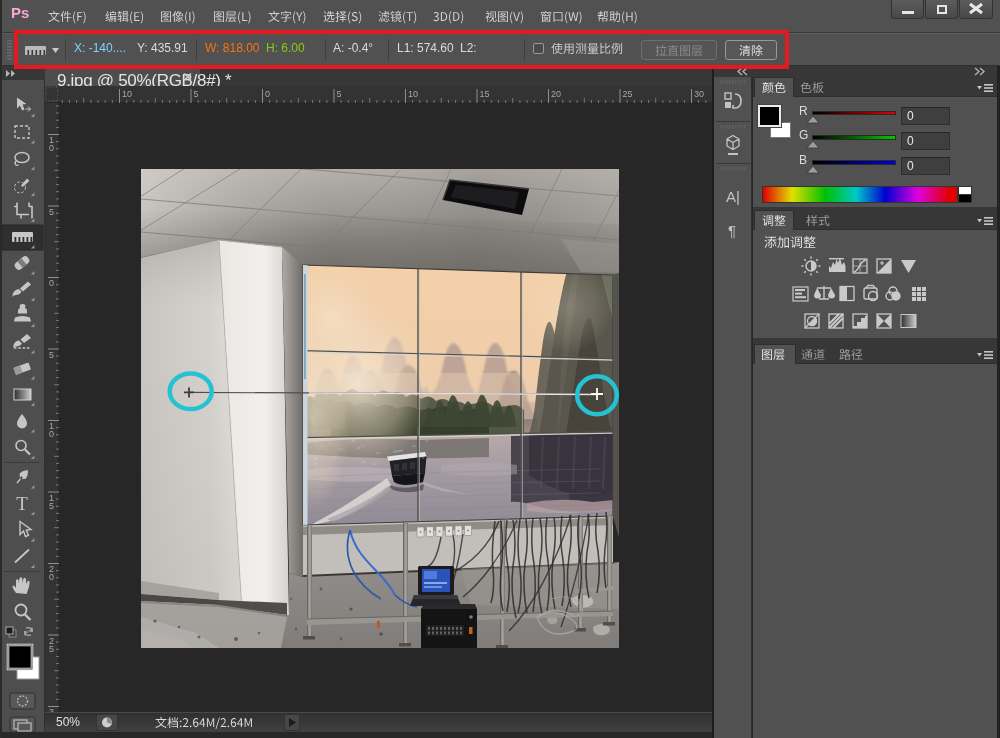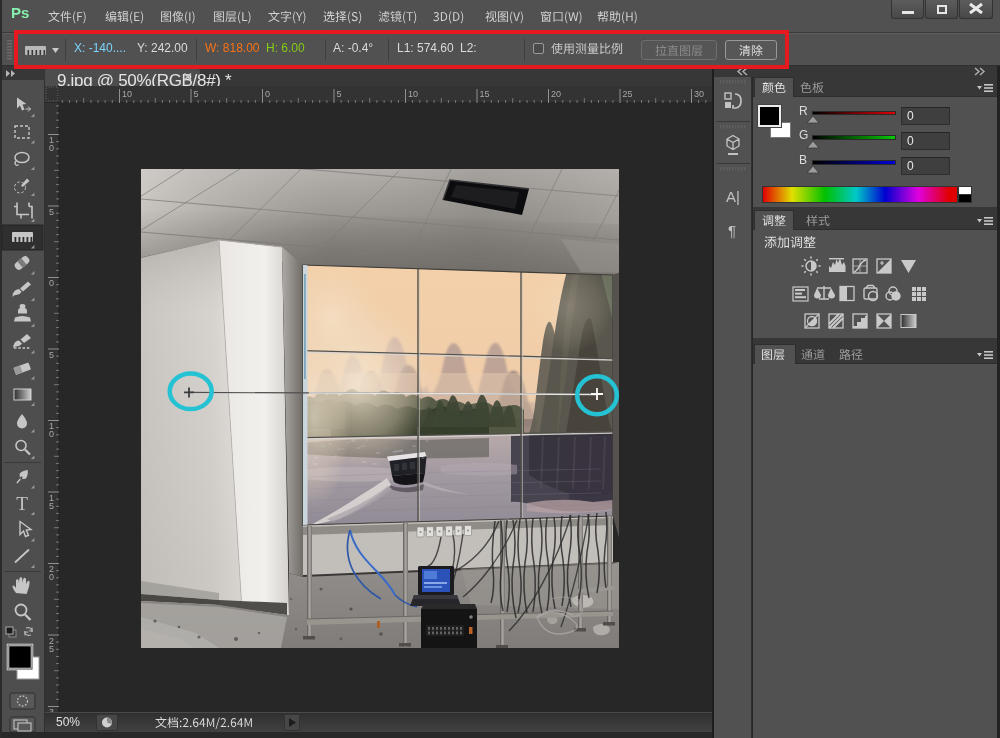--- a/index.html
+++ b/index.html
@@ -1,21 +1,21 @@
 <!DOCTYPE html>
 <html><head><meta charset="utf-8"><style>
 html,body{margin:0;padding:0;width:1000px;height:738px;overflow:hidden;background:#272727;
 font-family:"Liberation Sans",sans-serif;}
 *{box-sizing:border-box}
 .abs{position:absolute}
 </style></head>
 <body>
 <div class="abs" style="left:0;top:0;width:1000px;height:738px;background:#272727">
 <div class="abs" style="left:0;top:0;width:1000px;height:33px;background:#515151;border-bottom:1px solid #393939"></div>
-    <div class="abs" style="left:11px;top:4px;width:26px;height:18px;color:#86efac;font-size:15px;font-weight:bold;font-family:'Liberation Sans',sans-serif;">Ps</div>
+    <div class="abs" style="left:11px;top:4px;width:26px;height:18px;color:#f9a8d4;font-size:15px;font-weight:bold;font-family:'Liberation Sans',sans-serif;">Ps</div>
     <svg class="abs" style="left:0;top:0" width="1000" height="33" viewBox="0 0 1000 33">
       <path d="M53.1 11.1C53.4 11.7 53.8 12.5 54.0 13.0L55.0 12.7C54.8 12.2 54.4 11.4 54.0 10.8ZM48.6 13.0V13.9H50.5C51.2 15.7 52.1 17.3 53.4 18.6C52.0 19.7 50.4 20.5 48.4 21.1C48.6 21.3 48.9 21.7 49.0 21.9C51.0 21.3 52.7 20.4 54.0 19.2C55.4 20.4 57.0 21.3 59.0 21.9C59.1 21.6 59.4 21.2 59.6 21.0C57.7 20.6 56.1 19.7 54.7 18.6C55.9 17.4 56.9 15.8 57.6 13.9H59.4V13.0ZM54.0 18.0C52.9 16.8 52.0 15.5 51.4 13.9H56.5C55.9 15.5 55.1 16.9 54.0 18.0Z M63.8 16.9V17.8H67.2V22.0H68.1V17.8H71.4V16.9H68.1V14.3H70.9V13.4H68.1V11.1H67.2V13.4H65.6C65.8 12.8 65.9 12.3 66.0 11.7L65.2 11.5C64.9 13.1 64.4 14.6 63.7 15.6C63.9 15.7 64.3 16.0 64.5 16.1C64.8 15.6 65.1 15.0 65.4 14.3H67.2V16.9ZM63.2 11.0C62.6 12.8 61.5 14.6 60.4 15.8C60.5 16.0 60.8 16.4 60.9 16.6C61.3 16.2 61.6 15.8 62.0 15.2V21.9H62.9V13.8C63.3 13.0 63.7 12.1 64.1 11.2Z M74.9 23.4 75.5 23.1C74.5 21.3 74.0 19.3 74.0 17.3C74.0 15.2 74.5 13.2 75.5 11.5L74.9 11.2C73.8 13.0 73.1 14.9 73.1 17.3C73.1 19.6 73.8 21.6 74.9 23.4Z M77.3 21.0H78.4V17.1H81.7V16.1H78.4V13.1H82.3V12.2H77.3Z M83.9 23.4C85.0 21.6 85.6 19.6 85.6 17.3C85.6 14.9 85.0 13.0 83.9 11.2L83.2 11.5C84.2 13.2 84.7 15.2 84.7 17.3C84.7 19.3 84.2 21.3 83.2 23.1Z" fill="#d4d4d4"></path>
       <path d="M105.5 20.4 105.7 21.2C106.7 20.8 107.9 20.3 109.2 19.8L109.0 19.0C107.7 19.5 106.4 20.1 105.5 20.4ZM105.7 15.9C105.9 15.8 106.2 15.8 107.5 15.6C107.0 16.4 106.6 17.0 106.4 17.2C106.0 17.7 105.8 18.0 105.5 18.0C105.6 18.2 105.8 18.6 105.8 18.8C106.0 18.7 106.4 18.6 109.1 17.9C109.0 17.7 109.0 17.4 109.0 17.2L107.0 17.6C107.9 16.5 108.7 15.2 109.4 13.8L108.6 13.4C108.4 13.9 108.2 14.4 107.9 14.8L106.6 14.9C107.3 13.9 108.0 12.5 108.4 11.2L107.6 10.9C107.1 12.4 106.3 14.0 106.1 14.4C105.9 14.8 105.7 15.0 105.5 15.1C105.6 15.3 105.7 15.7 105.7 15.9ZM112.5 16.8V18.6H111.5V16.8ZM113.1 16.8H114.0V18.6H113.1ZM110.8 16.1V21.9H111.5V19.3H112.5V21.6H113.1V19.3H114.0V21.6H114.6V19.3H115.5V21.1C115.5 21.2 115.4 21.2 115.3 21.2C115.2 21.2 115.0 21.2 114.8 21.2C114.9 21.4 114.9 21.7 115.0 21.9C115.4 21.9 115.7 21.9 115.9 21.7C116.1 21.6 116.2 21.4 116.2 21.1V16.0L115.5 16.1ZM114.6 16.8H115.5V18.6H114.6ZM112.3 11.1C112.5 11.4 112.6 11.9 112.8 12.2H110.0V14.8C110.0 16.7 109.9 19.3 108.8 21.3C108.9 21.3 109.3 21.6 109.5 21.8C110.6 19.8 110.8 17.0 110.8 15.0H116.0V12.2H113.7C113.6 11.8 113.4 11.3 113.1 10.8ZM110.8 13.0H115.2V14.3H110.8Z M123.6 12.0H126.8V13.2H123.6ZM122.8 11.3V13.9H127.7V11.3ZM118.0 17.0C118.1 16.9 118.4 16.8 118.8 16.8H119.9V18.6L117.5 19.0L117.7 19.9L119.9 19.4V21.9H120.8V19.2L122.1 19.0L122.1 18.2L120.8 18.4V16.8H121.9V16.0H120.8V14.2H119.9V16.0H118.8C119.1 15.2 119.4 14.2 119.7 13.2H121.9V12.3H120.0C120.1 11.9 120.2 11.5 120.2 11.1L119.4 10.9C119.3 11.4 119.2 11.9 119.1 12.3H117.6V13.2H118.9C118.6 14.2 118.4 15.0 118.3 15.3C118.1 15.8 117.9 16.2 117.7 16.2C117.8 16.4 117.9 16.8 118.0 17.0ZM126.8 15.3V16.4H123.7V15.3ZM121.8 20.1 121.9 20.9 126.8 20.5V22.0H127.6V20.4L128.5 20.4L128.5 19.6L127.6 19.7V15.3H128.4V14.6H122.1V15.3H122.9V20.0ZM126.8 17.1V18.1H123.7V17.1ZM126.8 18.8V19.7L123.7 20.0V18.8Z M131.9 23.4 132.5 23.1C131.5 21.3 131.0 19.3 131.0 17.3C131.0 15.2 131.5 13.2 132.5 11.5L131.9 11.2C130.8 13.0 130.1 14.9 130.1 17.3C130.1 19.6 130.8 21.6 131.9 23.4Z M134.3 21.0H139.5V20.1H135.4V16.8H138.7V15.9H135.4V13.1H139.3V12.2H134.3Z M141.3 23.4C142.4 21.6 143.1 19.6 143.1 17.3C143.1 14.9 142.4 13.0 141.3 11.2L140.6 11.5C141.7 13.2 142.2 15.2 142.2 17.3C142.2 19.3 141.7 21.3 140.6 23.1Z" fill="#d4d4d4"></path>
       <path d="M164.5 17.7C165.5 17.9 166.7 18.3 167.4 18.6L167.7 18.0C167.1 17.7 165.8 17.3 164.9 17.1ZM163.3 19.2C165.0 19.4 167.0 19.9 168.2 20.3L168.6 19.6C167.4 19.2 165.3 18.7 163.7 18.6ZM161.0 11.4V22.0H161.9V21.5H170.1V22.0H171.0V11.4ZM161.9 20.7V12.3H170.1V20.7ZM165.0 12.5C164.4 13.5 163.3 14.4 162.3 15.0C162.5 15.2 162.8 15.4 162.9 15.6C163.3 15.3 163.7 15.0 164.0 14.7C164.4 15.1 164.8 15.5 165.3 15.8C164.3 16.3 163.2 16.6 162.1 16.8C162.2 17.0 162.4 17.4 162.5 17.6C163.7 17.3 165.0 16.9 166.1 16.2C167.1 16.8 168.2 17.2 169.4 17.4C169.5 17.2 169.7 16.9 169.9 16.8C168.8 16.6 167.8 16.2 166.8 15.8C167.7 15.2 168.5 14.5 169.0 13.7L168.5 13.4L168.3 13.5H165.2C165.4 13.2 165.6 13.0 165.7 12.8ZM164.5 14.2 164.6 14.2H167.7C167.3 14.6 166.7 15.0 166.1 15.4C165.5 15.1 164.9 14.7 164.5 14.2Z M177.8 12.5H180.0C179.8 12.8 179.5 13.2 179.3 13.5H177.0C177.3 13.1 177.6 12.8 177.8 12.5ZM177.8 10.9C177.3 11.9 176.4 13.2 175.1 14.1C175.3 14.3 175.5 14.5 175.7 14.7C175.9 14.6 176.1 14.4 176.3 14.2V16.0H178.2C177.6 16.5 176.7 17.1 175.4 17.4C175.6 17.6 175.9 17.9 176.0 18.0C177.0 17.7 177.8 17.2 178.4 16.8C178.6 17.0 178.8 17.2 178.9 17.4C178.1 18.1 176.6 18.8 175.4 19.2C175.6 19.3 175.8 19.6 175.9 19.8C177.0 19.4 178.4 18.6 179.2 17.9C179.4 18.1 179.5 18.3 179.5 18.6C178.6 19.5 176.8 20.4 175.3 20.9C175.5 21.0 175.7 21.3 175.9 21.5C177.2 21.1 178.7 20.2 179.7 19.3C179.8 20.1 179.7 20.7 179.4 21.0C179.2 21.2 179.1 21.2 178.8 21.2C178.6 21.2 178.3 21.2 178.0 21.1C178.2 21.4 178.2 21.7 178.3 21.9C178.5 21.9 178.8 21.9 179.0 21.9C179.4 21.9 179.7 21.9 180.0 21.5C180.6 21.0 180.7 19.8 180.3 18.5L180.9 18.2C181.3 19.5 182.1 20.7 183.1 21.3C183.2 21.1 183.4 20.7 183.6 20.6C182.7 20.1 182.0 19.1 181.6 17.9C182.0 17.7 182.5 17.4 182.9 17.1L182.3 16.6C181.7 17.0 180.9 17.5 180.1 17.9C179.8 17.3 179.5 16.8 178.9 16.4L179.2 16.0H182.8V13.5H180.2C180.6 13.0 180.9 12.6 181.2 12.1L180.7 11.7L180.5 11.8H178.3L178.7 11.1ZM177.1 14.1H179.2C179.2 14.5 179.1 14.9 178.8 15.4H177.1ZM180.0 14.1H181.9V15.4H179.6C179.9 14.9 180.0 14.5 180.0 14.1ZM175.1 11.0C174.5 12.8 173.5 14.6 172.3 15.8C172.5 16.0 172.8 16.4 172.9 16.6C173.2 16.3 173.6 15.8 173.9 15.3V21.9H174.8V13.9C175.2 13.1 175.7 12.1 176.0 11.2Z M186.9 23.4 187.5 23.1C186.5 21.3 186.0 19.3 186.0 17.3C186.0 15.2 186.5 13.2 187.5 11.5L186.9 11.2C185.8 13.0 185.1 14.9 185.1 17.3C185.1 19.6 185.8 21.6 186.9 23.4Z M189.3 21.0H190.4V12.2H189.3Z M192.8 23.4C193.9 21.6 194.5 19.6 194.5 17.3C194.5 14.9 193.9 13.0 192.8 11.2L192.1 11.5C193.1 13.2 193.6 15.2 193.6 17.3C193.6 19.3 193.1 21.3 192.1 23.1Z" fill="#d4d4d4"></path>
       <path d="M217.5 17.7C218.5 17.9 219.7 18.3 220.4 18.6L220.7 18.0C220.1 17.7 218.8 17.3 217.9 17.1ZM216.3 19.2C218.0 19.4 220.0 19.9 221.2 20.3L221.6 19.6C220.4 19.2 218.3 18.7 216.7 18.6ZM214.0 11.4V22.0H214.9V21.5H223.1V22.0H224.0V11.4ZM214.9 20.7V12.3H223.1V20.7ZM218.0 12.5C217.4 13.5 216.3 14.4 215.3 15.0C215.5 15.2 215.8 15.4 215.9 15.6C216.3 15.3 216.7 15.0 217.0 14.7C217.4 15.1 217.8 15.5 218.3 15.8C217.3 16.3 216.2 16.6 215.1 16.8C215.2 17.0 215.4 17.4 215.5 17.6C216.7 17.3 218.0 16.9 219.1 16.2C220.1 16.8 221.2 17.2 222.4 17.4C222.5 17.2 222.7 16.9 222.9 16.8C221.8 16.6 220.8 16.2 219.8 15.8C220.7 15.2 221.5 14.5 222.0 13.7L221.5 13.4L221.3 13.5H218.2C218.4 13.2 218.6 13.0 218.7 12.8ZM217.5 14.2 217.6 14.2H220.7C220.3 14.6 219.7 15.0 219.1 15.4C218.5 15.1 217.9 14.7 217.5 14.2Z M228.6 15.5V16.3H235.5V15.5ZM227.5 12.3H234.7V13.7H227.5ZM226.6 11.5V15.0C226.6 16.9 226.5 19.6 225.4 21.5C225.6 21.6 226.0 21.8 226.2 21.9C227.3 20.0 227.5 17.0 227.5 15.0V14.5H235.6V11.5ZM228.5 21.8C228.8 21.6 229.4 21.6 234.6 21.2C234.8 21.5 235.0 21.8 235.1 22.1L235.9 21.7C235.5 20.9 234.7 19.7 234.0 18.7L233.2 19.1C233.5 19.5 233.9 20.0 234.2 20.5L229.6 20.8C230.2 20.1 230.8 19.3 231.4 18.4H236.3V17.6H227.9V18.4H230.3C229.7 19.3 229.1 20.1 228.8 20.4C228.6 20.7 228.3 20.9 228.1 20.9C228.2 21.2 228.4 21.6 228.5 21.8Z M239.9 23.4 240.5 23.1C239.5 21.3 239.0 19.3 239.0 17.3C239.0 15.2 239.5 13.2 240.5 11.5L239.9 11.2C238.8 13.0 238.1 14.9 238.1 17.3C238.1 19.6 238.8 21.6 239.9 23.4Z M242.3 21.0H247.2V20.1H243.4V12.2H242.3Z M248.8 23.4C249.9 21.6 250.5 19.6 250.5 17.3C250.5 14.9 249.9 13.0 248.8 11.2L248.1 11.5C249.1 13.2 249.6 15.2 249.6 17.3C249.6 19.3 249.1 21.3 248.1 23.1Z" fill="#d4d4d4"></path>
       <path d="M273.1 11.1C273.4 11.7 273.8 12.5 274.0 13.0L275.0 12.7C274.8 12.2 274.4 11.4 274.0 10.8ZM268.6 13.0V13.9H270.5C271.2 15.7 272.1 17.3 273.4 18.6C272.0 19.7 270.4 20.5 268.4 21.1C268.6 21.3 268.9 21.7 269.0 21.9C271.0 21.3 272.7 20.4 274.0 19.2C275.4 20.4 277.0 21.3 279.0 21.9C279.1 21.6 279.4 21.2 279.6 21.0C277.7 20.6 276.1 19.7 274.7 18.6C275.9 17.4 276.9 15.8 277.6 13.9H279.4V13.0ZM274.0 18.0C272.9 16.8 272.0 15.5 271.4 13.9H276.5C275.9 15.5 275.1 16.9 274.0 18.0Z M285.5 16.6V17.4H280.8V18.3H285.5V20.8C285.5 21.0 285.5 21.1 285.2 21.1C285.0 21.1 284.2 21.1 283.4 21.0C283.6 21.3 283.8 21.7 283.8 21.9C284.8 21.9 285.5 21.9 285.9 21.8C286.3 21.6 286.5 21.4 286.5 20.9V18.3H291.2V17.4H286.5V17.0C287.5 16.4 288.6 15.6 289.3 14.8L288.7 14.3L288.5 14.4H282.8V15.2H287.6C287.0 15.8 286.2 16.3 285.5 16.6ZM285.1 11.1C285.3 11.4 285.5 11.8 285.7 12.2H281.0V14.7H281.8V13.0H290.1V14.7H291.0V12.2H286.8C286.6 11.8 286.3 11.2 286.0 10.8Z M294.9 23.4 295.5 23.1C294.5 21.3 294.0 19.3 294.0 17.3C294.0 15.2 294.5 13.2 295.5 11.5L294.9 11.2C293.8 13.0 293.1 14.9 293.1 17.3C293.1 19.6 293.8 21.6 294.9 23.4Z M298.7 21.0H299.8V17.6L302.4 12.2H301.3L300.2 14.7C299.9 15.3 299.6 16.0 299.3 16.6H299.2C298.9 16.0 298.6 15.3 298.4 14.7L297.2 12.2H296.0L298.7 17.6Z M303.6 23.4C304.7 21.6 305.4 19.6 305.4 17.3C305.4 14.9 304.7 13.0 303.6 11.2L302.9 11.5C304.0 13.2 304.5 15.2 304.5 17.3C304.5 19.3 304.0 21.3 302.9 23.1Z" fill="#d4d4d4"></path>
       <path d="M323.7 11.8C324.4 12.4 325.2 13.2 325.6 13.8L326.3 13.3C326.0 12.7 325.1 11.9 324.4 11.3ZM328.4 11.3C328.1 12.3 327.6 13.4 326.9 14.1C327.1 14.2 327.5 14.5 327.7 14.6C328.0 14.3 328.2 13.8 328.5 13.4H330.2V15.1H326.8V15.9H329.0C328.8 17.5 328.3 18.6 326.5 19.3C326.7 19.4 327.0 19.8 327.1 20.0C329.1 19.2 329.7 17.8 329.9 15.9H331.1V18.7C331.1 19.6 331.4 19.9 332.3 19.9C332.4 19.9 333.2 19.9 333.4 19.9C334.2 19.9 334.4 19.5 334.5 18.0C334.3 17.9 333.9 17.8 333.7 17.6C333.7 18.9 333.6 19.0 333.3 19.0C333.2 19.0 332.5 19.0 332.4 19.0C332.1 19.0 332.0 19.0 332.0 18.7V15.9H334.4V15.1H331.1V13.4H333.9V12.6H331.1V11.0H330.2V12.6H328.8C329.0 12.2 329.1 11.8 329.2 11.5ZM326.0 15.5H323.7V16.4H325.1V20.0C324.6 20.2 324.1 20.7 323.5 21.2L324.1 22.0C324.8 21.2 325.5 20.6 325.9 20.6C326.2 20.6 326.6 20.9 327.0 21.2C327.8 21.7 328.8 21.8 330.2 21.8C331.4 21.8 333.4 21.8 334.3 21.7C334.4 21.4 334.5 21.0 334.6 20.8C333.4 20.9 331.6 21.0 330.2 21.0C328.9 21.0 327.9 20.9 327.2 20.4C326.6 20.1 326.3 19.8 326.0 19.8Z M337.1 10.9V13.3H335.6V14.2H337.1V16.7C336.5 16.9 335.9 17.1 335.4 17.2L335.7 18.1L337.1 17.6V20.9C337.1 21.0 337.1 21.1 336.9 21.1C336.8 21.1 336.3 21.1 335.8 21.1C335.9 21.3 336.0 21.7 336.1 21.9C336.8 21.9 337.3 21.9 337.6 21.7C337.9 21.6 338.0 21.3 338.0 20.9V17.3L339.4 16.9L339.3 16.1L338.0 16.5V14.2H339.4V13.3H338.0V10.9ZM344.6 12.4C344.2 13.0 343.6 13.5 342.9 14.0C342.3 13.5 341.8 13.0 341.4 12.4ZM339.8 11.6V12.4H340.5C341.0 13.2 341.6 13.9 342.2 14.5C341.3 15.0 340.3 15.5 339.2 15.7C339.4 15.9 339.6 16.2 339.7 16.4C340.8 16.1 341.9 15.6 342.9 15.0C343.9 15.6 344.9 16.1 346.1 16.5C346.3 16.2 346.5 15.9 346.7 15.7C345.6 15.5 344.5 15.0 343.6 14.5C344.6 13.8 345.4 12.9 345.9 11.8L345.4 11.5L345.2 11.6ZM342.4 16.1V17.1H340.0V17.9H342.4V19.2H339.4V20.0H342.4V22.0H343.3V20.0H346.5V19.2H343.3V17.9H345.6V17.1H343.3V16.1Z M349.9 23.4 350.5 23.1C349.5 21.3 349.0 19.3 349.0 17.3C349.0 15.2 349.5 13.2 350.5 11.5L349.9 11.2C348.8 13.0 348.1 14.9 348.1 17.3C348.1 19.6 348.8 21.6 349.9 23.4Z M354.7 21.2C356.5 21.2 357.7 20.1 357.7 18.7C357.7 17.4 356.9 16.8 355.9 16.3L354.6 15.8C353.9 15.5 353.2 15.2 353.2 14.3C353.2 13.5 353.8 13.0 354.8 13.0C355.6 13.0 356.3 13.3 356.8 13.8L357.4 13.1C356.8 12.5 355.9 12.0 354.8 12.0C353.2 12.0 352.0 13.0 352.0 14.4C352.0 15.7 353.0 16.3 353.8 16.6L355.1 17.2C355.9 17.6 356.6 17.8 356.6 18.8C356.6 19.6 355.9 20.2 354.7 20.2C353.8 20.2 352.9 19.8 352.3 19.1L351.6 19.9C352.4 20.7 353.5 21.2 354.7 21.2Z M359.4 23.4C360.5 21.6 361.2 19.6 361.2 17.3C361.2 14.9 360.5 13.0 359.4 11.2L358.7 11.5C359.7 13.2 360.3 15.2 360.3 17.3C360.3 19.3 359.7 21.3 358.7 23.1Z" fill="#d4d4d4"></path>
       <path d="M384.3 18.6V20.8C384.3 21.6 384.6 21.7 385.5 21.7C385.7 21.7 387.0 21.7 387.2 21.7C388.0 21.7 388.2 21.4 388.3 20.1C388.1 20.1 387.8 20.0 387.6 19.8C387.6 21.0 387.5 21.1 387.1 21.1C386.9 21.1 385.8 21.1 385.6 21.1C385.2 21.1 385.1 21.0 385.1 20.8V18.6ZM383.4 18.6C383.2 19.4 382.9 20.5 382.4 21.1L383.1 21.4C383.5 20.8 383.8 19.7 384.0 18.8ZM385.4 18.1C385.9 18.7 386.4 19.5 386.6 20.0L387.2 19.6C387.0 19.1 386.4 18.4 385.9 17.8ZM387.6 18.6C388.2 19.4 388.8 20.6 389.0 21.3L389.6 21.0C389.4 20.2 388.8 19.2 388.2 18.4ZM379.1 11.8C379.7 12.2 380.5 12.8 381.0 13.3L381.5 12.6C381.1 12.2 380.3 11.6 379.6 11.2ZM378.5 15.0C379.2 15.4 380.0 15.9 380.5 16.3L381.0 15.7C380.6 15.3 379.7 14.8 379.0 14.4ZM378.8 21.1 379.5 21.6C380.1 20.5 380.7 19.1 381.2 17.9L380.5 17.4C380.0 18.7 379.3 20.2 378.8 21.1ZM381.9 13.2V15.7C381.9 17.4 381.8 19.8 380.7 21.5C380.9 21.6 381.3 21.9 381.4 22.0C382.5 20.2 382.7 17.5 382.7 15.7V13.9H388.5C388.3 14.3 388.2 14.7 388.0 15.0L388.7 15.2C389.0 14.7 389.2 14.0 389.5 13.3L388.9 13.2L388.8 13.2H385.7V12.4H389.0V11.7H385.7V10.9H384.8V13.2ZM384.5 14.1V15.1L383.2 15.2L383.2 15.9L384.5 15.8V16.3C384.5 17.1 384.8 17.3 385.8 17.3C386.1 17.3 387.6 17.3 387.8 17.3C388.6 17.3 388.8 17.0 388.9 16.0C388.7 15.9 388.4 15.8 388.2 15.7C388.2 16.5 388.1 16.6 387.7 16.6C387.4 16.6 386.1 16.6 385.9 16.6C385.4 16.6 385.3 16.5 385.3 16.3V15.7L387.5 15.5L387.5 14.9L385.3 15.1V14.1Z M396.4 17.4H400.1V18.2H396.4ZM396.4 16.0H400.1V16.8H396.4ZM397.5 11.0 397.9 11.8H395.4V12.5H401.1V11.8H398.8C398.7 11.5 398.5 11.1 398.4 10.8ZM399.4 12.6C399.3 13.0 399.1 13.6 398.9 14.0H396.9L397.5 13.8C397.4 13.5 397.2 13.0 397.0 12.6L396.3 12.8C396.5 13.2 396.6 13.6 396.7 14.0H395.0V14.7H401.4V14.0H399.7L400.2 12.8ZM395.6 15.4V18.8H396.7C396.6 20.3 396.1 20.9 394.2 21.3C394.4 21.5 394.6 21.8 394.7 22.0C396.9 21.5 397.4 20.6 397.6 18.8H398.6V20.8C398.6 21.6 398.8 21.8 399.6 21.8C399.8 21.8 400.5 21.8 400.7 21.8C401.3 21.8 401.5 21.5 401.6 20.2C401.4 20.1 401.0 20.0 400.9 19.9C400.8 21.0 400.8 21.1 400.5 21.1C400.4 21.1 399.9 21.1 399.8 21.1C399.5 21.1 399.5 21.1 399.5 20.8V18.8H400.9V15.4ZM392.1 11.0C391.7 12.1 391.1 13.2 390.4 13.9C390.6 14.1 390.8 14.5 390.9 14.7C391.3 14.3 391.7 13.7 392.0 13.1H394.6V12.3H392.5C392.6 11.9 392.8 11.6 392.9 11.2ZM390.7 16.9V17.7H392.3V20.0C392.3 20.5 391.9 20.9 391.7 21.0C391.8 21.2 392.1 21.6 392.2 21.9C392.3 21.6 392.7 21.4 394.8 20.1C394.7 19.9 394.6 19.5 394.6 19.3L393.2 20.1V17.7H394.7V16.9H393.2V15.3H394.4V14.4H391.2V15.3H392.3V16.9Z M404.9 23.4 405.5 23.1C404.5 21.3 404.0 19.3 404.0 17.3C404.0 15.2 404.5 13.2 405.5 11.5L404.9 11.2C403.8 13.0 403.1 14.9 403.1 17.3C403.1 19.6 403.8 21.6 404.9 23.4Z M409.1 21.0H410.2V13.1H412.9V12.2H406.4V13.1H409.1Z M414.4 23.4C415.5 21.6 416.2 19.6 416.2 17.3C416.2 14.9 415.5 13.0 414.4 11.2L413.7 11.5C414.8 13.2 415.3 15.2 415.3 17.3C415.3 19.3 414.8 21.3 413.7 23.1Z" fill="#d4d4d4"></path>
       <path d="M436.2 21.2C437.7 21.2 439.0 20.2 439.0 18.6C439.0 17.4 438.2 16.7 437.1 16.4V16.4C438.1 16.0 438.7 15.3 438.7 14.2C438.7 12.9 437.6 12.0 436.1 12.0C435.1 12.0 434.3 12.5 433.7 13.1L434.3 13.8C434.8 13.3 435.4 12.9 436.1 12.9C437.0 12.9 437.6 13.5 437.6 14.3C437.6 15.3 437.0 16.0 435.1 16.0V16.8C437.2 16.8 437.9 17.5 437.9 18.6C437.9 19.6 437.1 20.2 436.1 20.2C435.1 20.2 434.4 19.8 433.9 19.2L433.3 19.9C433.9 20.6 434.8 21.2 436.2 21.2Z M440.9 21.0H443.1C445.8 21.0 447.2 19.4 447.2 16.6C447.2 13.8 445.8 12.2 443.1 12.2H440.9ZM442.0 20.1V13.1H443.0C445.0 13.1 446.1 14.3 446.1 16.6C446.1 18.8 445.0 20.1 443.0 20.1Z M450.8 23.4 451.5 23.1C450.4 21.3 449.9 19.3 449.9 17.3C449.9 15.2 450.4 13.2 451.5 11.5L450.8 11.2C449.7 13.0 449.0 14.9 449.0 17.3C449.0 19.6 449.7 21.6 450.8 23.4Z M453.2 21.0H455.4C458.1 21.0 459.5 19.4 459.5 16.6C459.5 13.8 458.1 12.2 455.4 12.2H453.2ZM454.3 20.1V13.1H455.3C457.4 13.1 458.4 14.3 458.4 16.6C458.4 18.8 457.4 20.1 455.3 20.1Z M461.4 23.4C462.5 21.6 463.2 19.6 463.2 17.3C463.2 14.9 462.5 13.0 461.4 11.2L460.7 11.5C461.8 13.2 462.3 15.2 462.3 17.3C462.3 19.3 461.8 21.3 460.7 23.1Z" fill="#d4d4d4"></path>
       <path d="M490.4 11.5V17.9H491.3V12.3H495.0V17.9H495.9V11.5ZM486.8 11.4C487.3 11.8 487.7 12.5 488.0 12.9L488.7 12.4C488.5 12.0 488.0 11.4 487.5 10.9ZM492.6 13.2V15.6C492.6 17.4 492.3 19.7 489.2 21.3C489.4 21.4 489.7 21.8 489.8 22.0C491.6 21.0 492.6 19.7 493.1 18.4V20.8C493.1 21.6 493.4 21.8 494.2 21.8H495.3C496.3 21.8 496.5 21.3 496.6 19.4C496.4 19.3 496.1 19.2 495.8 19.0C495.8 20.8 495.7 21.1 495.3 21.1H494.3C494.0 21.1 493.9 21.0 493.9 20.7V17.7H493.3C493.5 17.0 493.5 16.2 493.5 15.6V13.2ZM485.8 13.0V13.8H488.7C488.0 15.3 486.7 16.8 485.5 17.7C485.6 17.8 485.8 18.3 485.9 18.6C486.4 18.2 486.8 17.8 487.3 17.3V21.9H488.1V16.8C488.6 17.3 489.1 18.0 489.3 18.4L489.9 17.7C489.7 17.4 488.8 16.4 488.4 15.9C488.9 15.1 489.4 14.2 489.8 13.3L489.3 12.9L489.1 13.0Z M501.5 17.7C502.5 17.9 503.7 18.3 504.4 18.6L504.7 18.0C504.1 17.7 502.8 17.3 501.9 17.1ZM500.3 19.2C502.0 19.4 504.0 19.9 505.2 20.3L505.6 19.6C504.4 19.2 502.3 18.7 500.7 18.6ZM498.0 11.4V22.0H498.9V21.5H507.1V22.0H508.0V11.4ZM498.9 20.7V12.3H507.1V20.7ZM502.0 12.5C501.4 13.5 500.3 14.4 499.3 15.0C499.5 15.2 499.8 15.4 499.9 15.6C500.3 15.3 500.7 15.0 501.0 14.7C501.4 15.1 501.8 15.5 502.3 15.8C501.3 16.3 500.2 16.6 499.1 16.8C499.2 17.0 499.4 17.4 499.5 17.6C500.7 17.3 502.0 16.9 503.1 16.2C504.1 16.8 505.2 17.2 506.4 17.4C506.5 17.2 506.7 16.9 506.9 16.8C505.8 16.6 504.8 16.2 503.8 15.8C504.7 15.2 505.5 14.5 506.0 13.7L505.5 13.4L505.3 13.5H502.2C502.4 13.2 502.6 13.0 502.7 12.8ZM501.5 14.2 501.6 14.2H504.7C504.3 14.6 503.7 15.0 503.1 15.4C502.5 15.1 501.9 14.7 501.5 14.2Z M511.9 23.4 512.5 23.1C511.5 21.3 511.0 19.3 511.0 17.3C511.0 15.2 511.5 13.2 512.5 11.5L511.9 11.2C510.8 13.0 510.1 14.9 510.1 17.3C510.1 19.6 510.8 21.6 511.9 23.4Z M515.9 21.0H517.2L520.0 12.2H518.8L517.4 17.0C517.1 18.0 516.9 18.8 516.6 19.9H516.5C516.2 18.8 516.0 18.0 515.7 17.0L514.2 12.2H513.1Z M521.1 23.4C522.2 21.6 522.9 19.6 522.9 17.3C522.9 14.9 522.2 13.0 521.1 11.2L520.5 11.5C521.5 13.2 522.0 15.2 522.0 17.3C522.0 19.3 521.5 21.3 520.5 23.1Z" fill="#d4d4d4"></path>
@@ -50,21 +50,21 @@
       <rect x="43.5" y="17" width="1.6" height="5" fill="#3a3a3a"></rect>
       <path d="M52 15 l7 0 -3.5 5 z" fill="#c9c9c9"></path>
       <rect x="65" y="6" width="1" height="22" fill="#3f3f3f"></rect>
       <rect x="196" y="6" width="1" height="22" fill="#3f3f3f"></rect>
       <rect x="325" y="6" width="1" height="22" fill="#3f3f3f"></rect>
       <rect x="388" y="6" width="1" height="22" fill="#3f3f3f"></rect>
       <rect x="524" y="6" width="1" height="22" fill="#3f3f3f"></rect>
       <rect x="643" y="6" width="1" height="22" fill="#3f3f3f"></rect>
     </svg>
     <div class="abs" style="left:74px;top:41px;font-size:12px;color:#7dd3fc">X: -140....</div>
-    <div class="abs" style="left:137px;top:41px;font-size:12px;color:#dadada">Y: 242.00</div>
+    <div class="abs" style="left:137px;top:41px;font-size:12px;color:#dadada">Y: 435.91</div>
     <div class="abs" style="left:205px;top:41px;font-size:12px;color:#f97316">W: 818.00</div>
     <div class="abs" style="left:266px;top:41px;font-size:12px;color:#84cc16">H: 6.00</div>
     <div class="abs" style="left:333px;top:41px;font-size:12px;color:#dadada">A: -0.4°</div>
     <div class="abs" style="left:397px;top:41px;font-size:12px;color:#dadada">L1: 574.60</div>
     <div class="abs" style="left:460px;top:41px;font-size:12px;color:#dadada">L2:</div>
     <div class="abs" style="left:533px;top:43px;width:11px;height:11px;background:#4a4a4a;border:1px solid #9a9a9a;border-radius:2px"></div>
     <svg class="abs" style="left:0;top:33px" width="800" height="33" viewBox="0 0 800 33">
       <path d="M558.2 10.0V11.3H554.9V12.1H558.2V13.3H555.2V16.6H558.1C558.0 17.2 557.9 17.9 557.5 18.4C556.8 18.0 556.3 17.4 556.0 16.8L555.2 17.1C555.6 17.8 556.2 18.5 556.9 19.0C556.4 19.5 555.6 20.0 554.4 20.3C554.6 20.4 554.9 20.8 555.0 21.0C556.2 20.6 557.1 20.1 557.7 19.5C558.9 20.3 560.4 20.7 562.1 21.0C562.2 20.7 562.5 20.4 562.7 20.2C560.9 20.0 559.4 19.6 558.2 18.9C558.7 18.2 558.9 17.4 559.0 16.6H562.1V13.3H559.1V12.1H562.5V11.3H559.1V10.0ZM556.0 14.0H558.2V15.3L558.2 15.8H556.0ZM559.1 14.0H561.3V15.8H559.1L559.1 15.3ZM554.3 9.9C553.6 11.7 552.5 13.5 551.3 14.6C551.4 14.9 551.7 15.3 551.8 15.5C552.2 15.1 552.7 14.6 553.1 14.0V21.0H553.9V12.7C554.4 11.9 554.8 11.0 555.2 10.2Z M564.8 10.8V15.1C564.8 16.8 564.7 18.9 563.4 20.4C563.6 20.5 563.9 20.8 564.1 21.0C565.0 20.0 565.4 18.6 565.6 17.3H568.6V20.9H569.5V17.3H572.8V19.7C572.8 20.0 572.7 20.0 572.4 20.0C572.2 20.0 571.4 20.1 570.5 20.0C570.7 20.3 570.8 20.7 570.9 20.9C572.0 20.9 572.7 20.9 573.1 20.7C573.5 20.6 573.6 20.3 573.6 19.7V10.8ZM565.7 11.6H568.6V13.6H565.7ZM572.8 11.6V13.6H569.5V11.6ZM565.7 14.4H568.6V16.4H565.7C565.7 16.0 565.7 15.5 565.7 15.1ZM572.8 14.4V16.4H569.5V14.4Z M580.8 18.9C581.4 19.5 582.2 20.3 582.5 20.9L583.1 20.5C582.7 20.0 582.0 19.1 581.4 18.5ZM578.7 10.6V18.2H579.5V11.3H582.1V18.1H582.8V10.6ZM585.4 10.1V19.9C585.4 20.1 585.3 20.2 585.2 20.2C585.0 20.2 584.4 20.2 583.8 20.2C583.9 20.4 584.0 20.7 584.1 20.9C584.9 20.9 585.4 20.9 585.7 20.8C586.0 20.6 586.1 20.4 586.1 19.9V10.1ZM583.8 11.0V18.2H584.5V11.0ZM580.4 12.2V16.4C580.4 17.9 580.1 19.4 578.1 20.4C578.2 20.5 578.5 20.8 578.6 20.9C580.7 19.8 581.0 18.0 581.0 16.4V12.2ZM576.0 10.7C576.6 11.1 577.5 11.6 577.9 12.0L578.5 11.3C578.0 10.9 577.2 10.4 576.5 10.1ZM575.5 13.9C576.1 14.3 577.0 14.8 577.4 15.2L578.0 14.5C577.5 14.1 576.6 13.6 576.0 13.3ZM575.7 20.3 576.5 20.8C577.0 19.7 577.6 18.2 578.0 17.0L577.3 16.5C576.8 17.8 576.2 19.4 575.7 20.3Z M590.0 12.0H596.0V12.7H590.0ZM590.0 10.8H596.0V11.5H590.0ZM589.1 10.3V13.2H596.9V10.3ZM587.6 13.7V14.4H598.4V13.7ZM589.8 16.7H592.5V17.4H589.8ZM593.4 16.7H596.3V17.4H593.4ZM589.8 15.5H592.5V16.2H589.8ZM593.4 15.5H596.3V16.2H593.4ZM587.6 20.0V20.7H598.5V20.0H593.4V19.3H597.5V18.6H593.4V18.0H597.2V15.0H588.9V18.0H592.5V18.6H588.6V19.3H592.5V20.0Z M600.5 20.9C600.8 20.7 601.2 20.5 604.5 19.4C604.5 19.2 604.4 18.8 604.4 18.5L601.5 19.4V14.5H604.5V13.6H601.5V10.1H600.5V19.2C600.5 19.7 600.3 20.0 600.1 20.1C600.2 20.3 600.4 20.6 600.5 20.9ZM605.4 10.0V19.0C605.4 20.3 605.7 20.6 606.9 20.6C607.1 20.6 608.5 20.6 608.7 20.6C610.0 20.6 610.2 19.8 610.3 17.4C610.1 17.4 609.7 17.2 609.4 17.0C609.4 19.2 609.3 19.8 608.7 19.8C608.4 19.8 607.2 19.8 607.0 19.8C606.4 19.8 606.3 19.7 606.3 19.0V15.5C607.7 14.7 609.1 13.8 610.1 12.9L609.4 12.1C608.6 12.9 607.5 13.8 606.3 14.5V10.0Z M619.3 11.3V18.0H620.1V11.3ZM621.2 10.0V19.7C621.2 19.9 621.2 20.0 621.0 20.0C620.8 20.0 620.1 20.0 619.4 20.0C619.5 20.2 619.7 20.6 619.7 20.9C620.6 20.9 621.2 20.9 621.6 20.7C621.9 20.6 622.1 20.3 622.1 19.7V10.0ZM615.3 16.5C615.7 16.8 616.2 17.3 616.6 17.6C616.0 18.8 615.3 19.7 614.4 20.3C614.6 20.4 614.9 20.8 615.0 21.0C616.8 19.7 618.1 17.2 618.5 13.4L618.0 13.2L617.8 13.2H616.3C616.4 12.7 616.6 12.1 616.7 11.4H618.7V10.6H614.6V11.4H615.8C615.5 13.4 614.9 15.1 614.0 16.3C614.2 16.5 614.6 16.7 614.7 16.9C615.2 16.1 615.7 15.2 616.0 14.1H617.6C617.4 15.1 617.2 16.0 616.9 16.8C616.6 16.5 616.1 16.2 615.8 15.9ZM613.5 9.9C613.1 11.7 612.3 13.4 611.4 14.6C611.5 14.8 611.8 15.3 611.9 15.5C612.2 15.1 612.4 14.7 612.7 14.2V20.9H613.5V12.5C613.9 11.7 614.1 10.9 614.4 10.2Z" fill="#cfcfcf"></path>
     </svg>
     <div class="abs" style="left:641px;top:40px;width:76px;height:20px;background:#555;border:1px solid #6e6e6e;border-radius:3px"></div>

